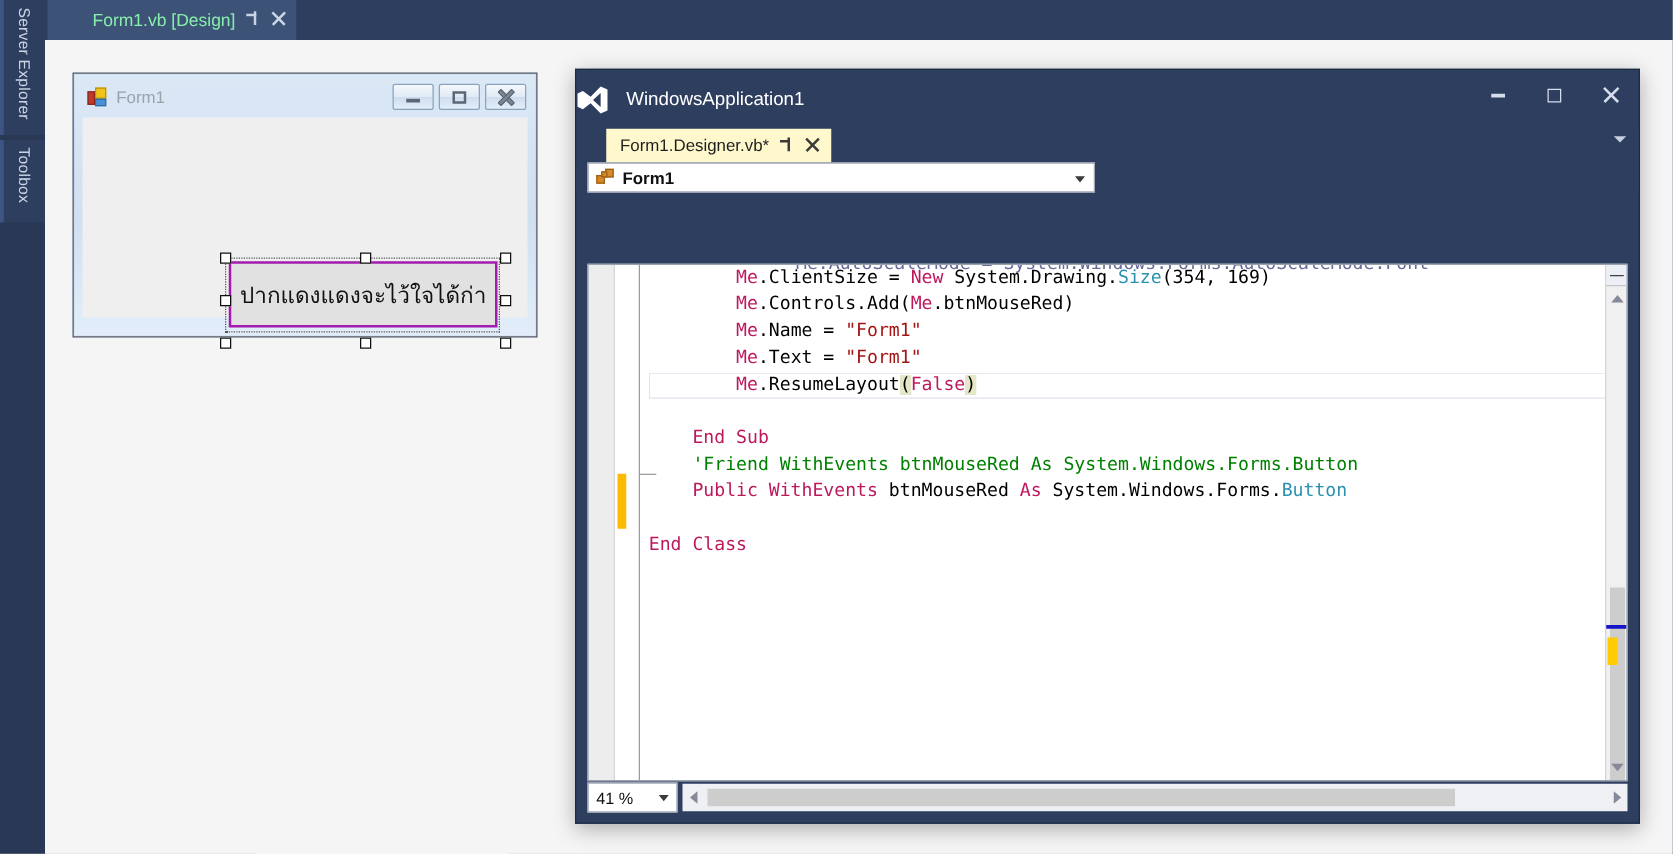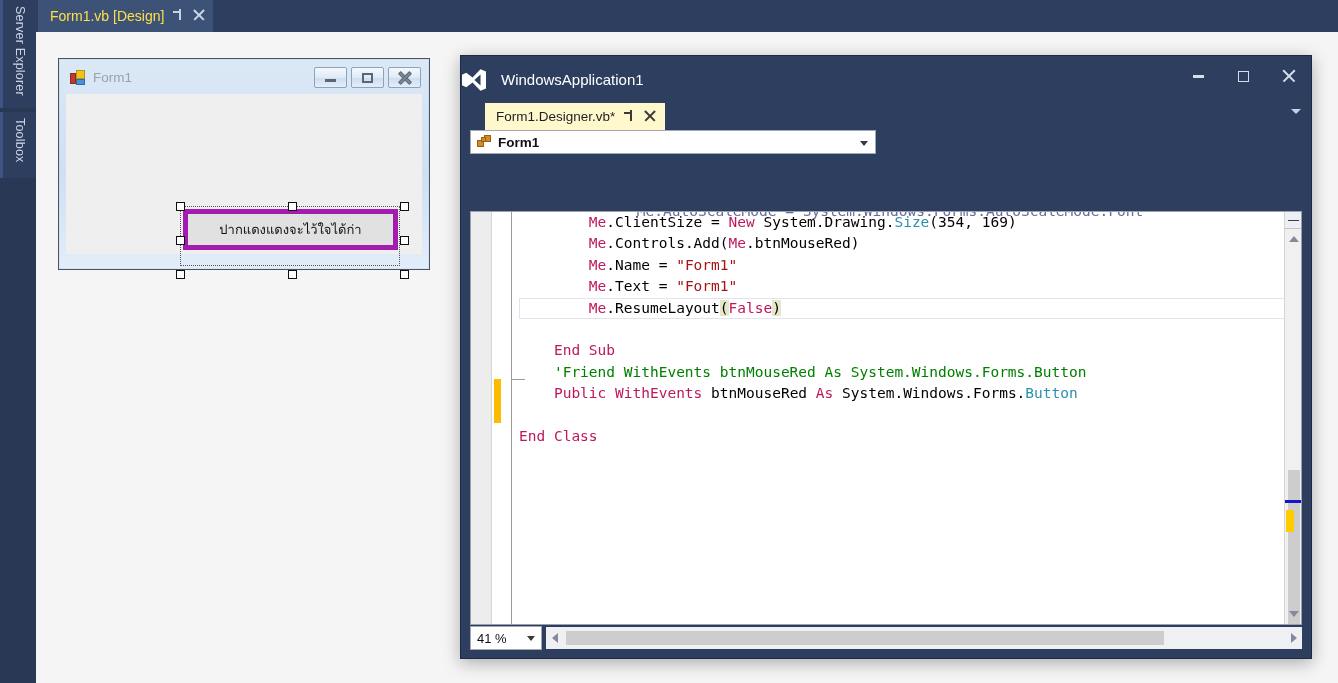--- a/index.html
+++ b/index.html
@@ -38,21 +38,21 @@
   }
   .des-tab{
     position:absolute;left:2px;top:0;height:32px;
     background:#3d5277;
     display:flex;align-items:center;
     padding:0 8px 0 12px;
     box-sizing:border-box;
     color:#ffffff;font-size:14px;
     gap:9px;
   }
-  .des-tab .title{color:#fde047;white-space:nowrap;}
+  .des-tab .title{color:#86efac;white-space:nowrap;margin-left:24px;}
   .tabicon{
     color:#c9d3e6;font-size:13px;line-height:1;
     display:inline-block;
   }
   .pin-glyph{
     display:inline-block;width:11px;height:12px;position:relative;
   }
   .pin-glyph::before{
     content:"";position:absolute;left:0;top:2px;width:8px;height:2px;background:#c9d3e6;
   }
@@ -124,24 +124,24 @@
     background:#efefef;
   }
 
   
   .sel-wrap{position:absolute;left:108px;top:106px;width:232px;height:72px;}
   .sel-dash{
     position:absolute;left:6px;top:6px;width:220px;height:60px;
     border:1px dotted #555;box-sizing:border-box;
   }
   .vb-button{
-    position:absolute;left:9px;top:9px;width:215px;height:41px;
-    background:#e1e1e1;border:5px solid #a21caf;box-sizing:border-box;
+    position:absolute;left:9px;top:9px;width:215px;height:53px;
+    background:#e1e1e1;border:2px solid #a21caf;box-sizing:border-box;
     display:flex;align-items:center;justify-content:center;
-    color:#111;font-size:13px;
+    color:#111;font-size:18px;
   }
   .hdl{
     position:absolute;width:9px;height:9px;background:#ffffff;border:1px solid #0f0f0f;
     box-sizing:border-box;
   }
   .hdl.tl{left:2px;top:2px;}  .hdl.tc{left:114px;top:2px;} .hdl.tr{left:226px;top:2px;}
   .hdl.ml{left:2px;top:36px;} .hdl.mr{left:226px;top:36px;}
   .hdl.bl{left:2px;top:70px;} .hdl.bc{left:114px;top:70px;} .hdl.br{left:226px;top:70px;}
 
   

